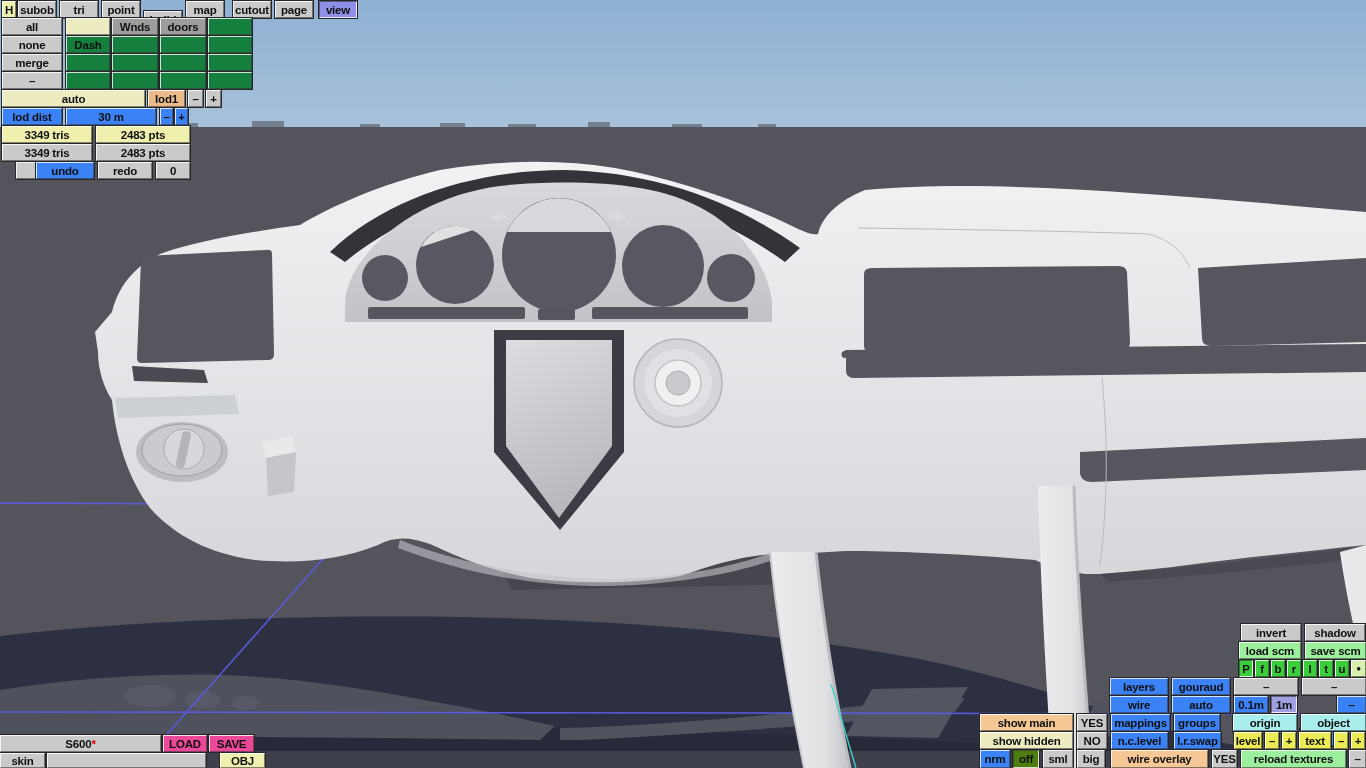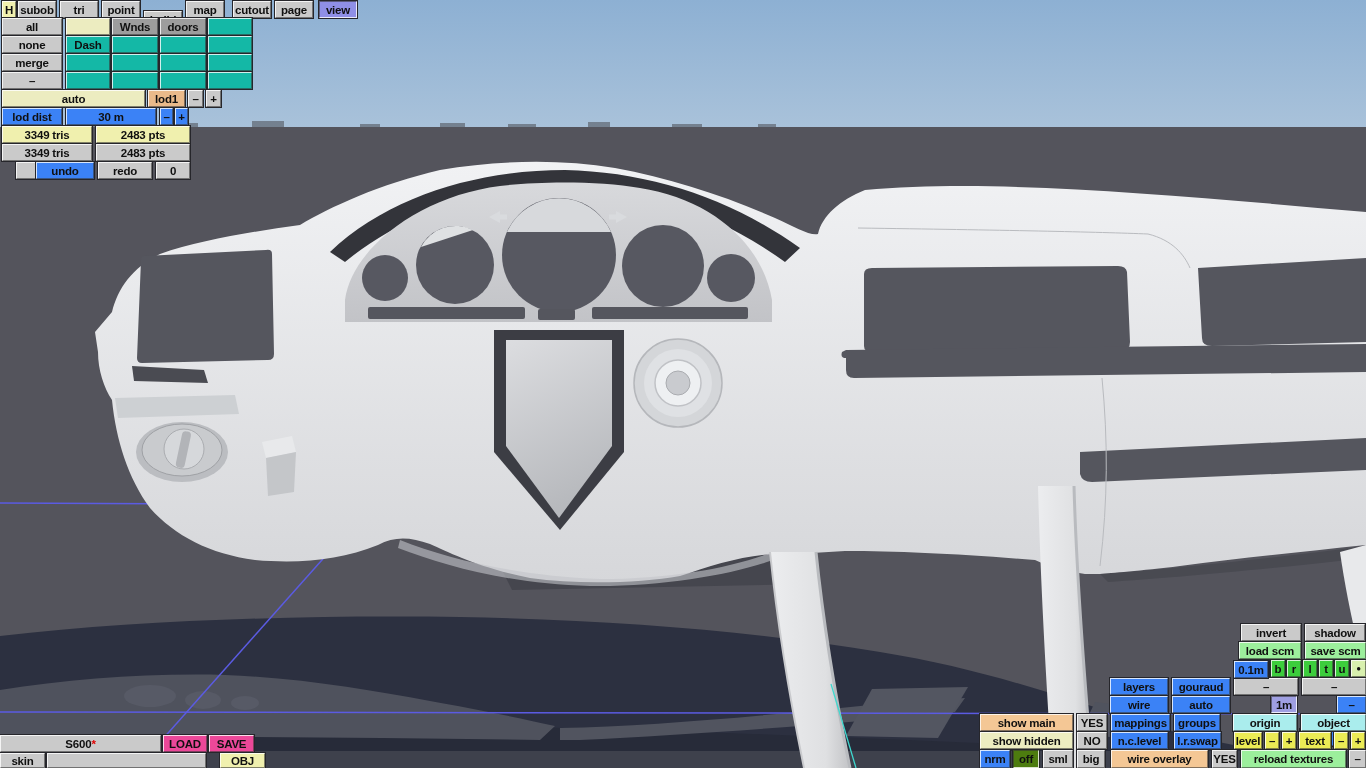--- a/index.html
+++ b/index.html
@@ -17,21 +17,21 @@
        box-shadow:0 0 0 1px #26262b;
        white-space:nowrap;overflow:hidden;cursor:default;}
   .pressed{border-top-color:rgba(55,55,55,.6);border-left-color:rgba(55,55,55,.6);
            border-bottom-color:rgba(255,255,255,.8);border-right-color:rgba(255,255,255,.8);}
   .c-grey{background:#cacaca;}
   .c-greyd{background:#4d7c0f;}
   .c-dgrey{background:#9d9d9d;}
   .c-yellow{background:#f0f0ae;}
   .c-pyellow{background:#ececc0;}
   .c-byellow{background:#ebeb55;}
-  .c-orange{background:#14b8a6;}
+  .c-orange{background:#15803d;}
   .c-purple{background:#8f8fe6;}
   .c-lav{background:#3b82f6;}
   .c-lavsel{background:#9f9fe2;}
   .c-tan{background:#eab condensed}
   .c-tan{background:#eaba8a;}
   .c-green{background:#ec4899;}
   .c-ltgreen{background:#9cef9c;}
   .c-bgreen{background:#3ccd3c;}
   .c-dotg{background:#d8f0ae;}
   .c-cyan{background:#aaeded;}
@@ -264,21 +264,21 @@
   <div class="btn c-bgreen" style="left:1335px;top:660px;width:14px;">u</div>
   <div class="btn c-dotg dot" style="left:1351px;top:660px;width:15px;">●</div>
 
   <div class="btn c-lav" style="left:1110px;top:678px;width:58px;">layers</div>
   <div class="btn c-lav" style="left:1172px;top:678px;width:58px;">gouraud</div>
   <div class="btn c-grey" style="left:1234px;top:678px;width:64px;">–</div>
   <div class="btn c-grey" style="left:1302px;top:678px;width:64px;">–</div>
 
   <div class="btn c-lav" style="left:1110px;top:696px;width:58px;">wire</div>
   <div class="btn c-lav" style="left:1172px;top:696px;width:58px;">auto</div>
-  <div class="btn c-lav" style="left:1234px;top:661px;width:34px;">0.1m</div>
+  <div class="btn c-lav" style="left:1234px;top:696px;width:34px;">0.1m</div>
   <div class="btn c-lavsel pressed" style="left:1271px;top:696px;width:26px;">1m</div>
   <div class="btn c-lav" style="left:1300px;top:696px;width:34px;margin-top:33px;">10m</div>
   <div class="btn c-lav" style="left:1337px;top:696px;width:29px;">–</div>
 
   <div class="btn c-peach" style="left:980px;top:714px;width:93px;">show main</div>
   <div class="btn c-grey" style="left:1077px;top:714px;width:30px;">YES</div>
   <div class="btn c-lav" style="left:1111px;top:714px;width:59px;">mappings</div>
   <div class="btn c-lav" style="left:1174px;top:714px;width:46px;">groups</div>
   <div class="btn c-cyan" style="left:1233px;top:714px;width:64px;">origin</div>
   <div class="btn c-cyan" style="left:1301px;top:714px;width:65px;">object</div>

